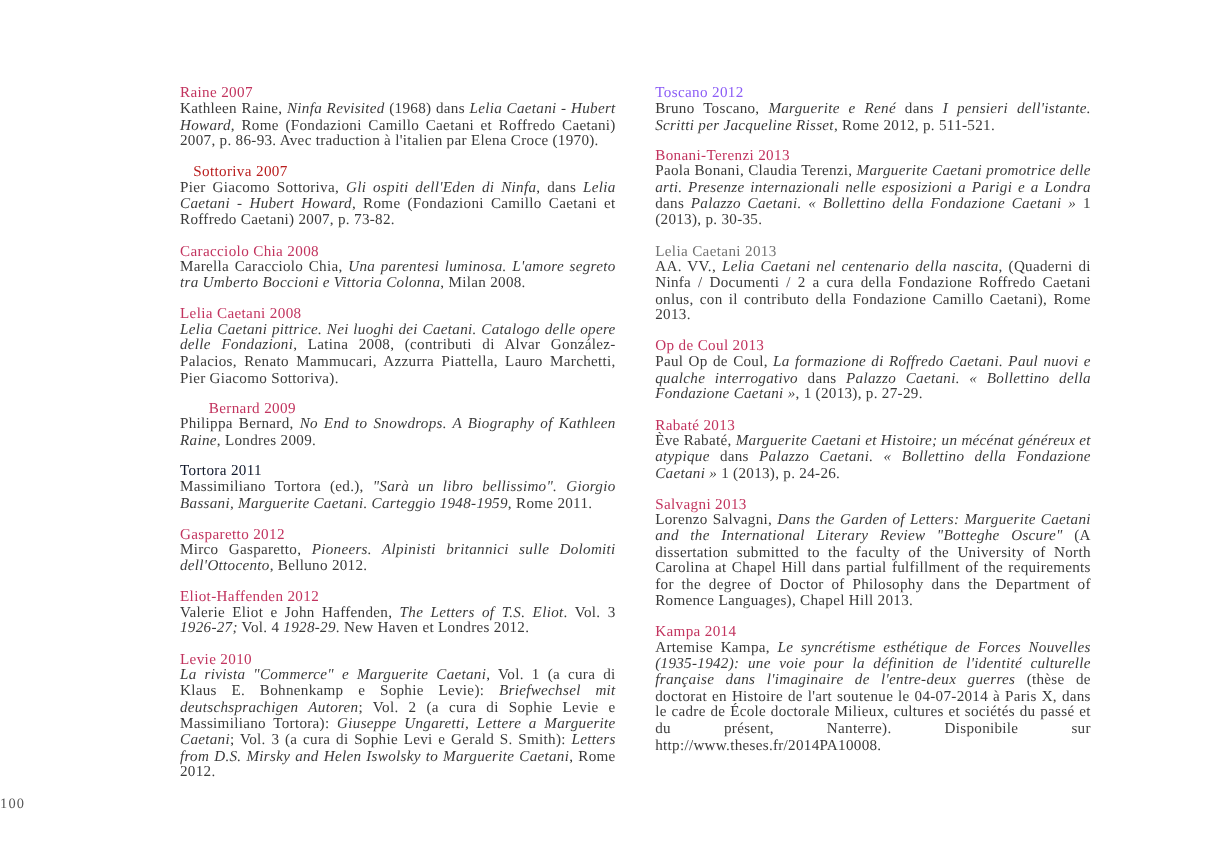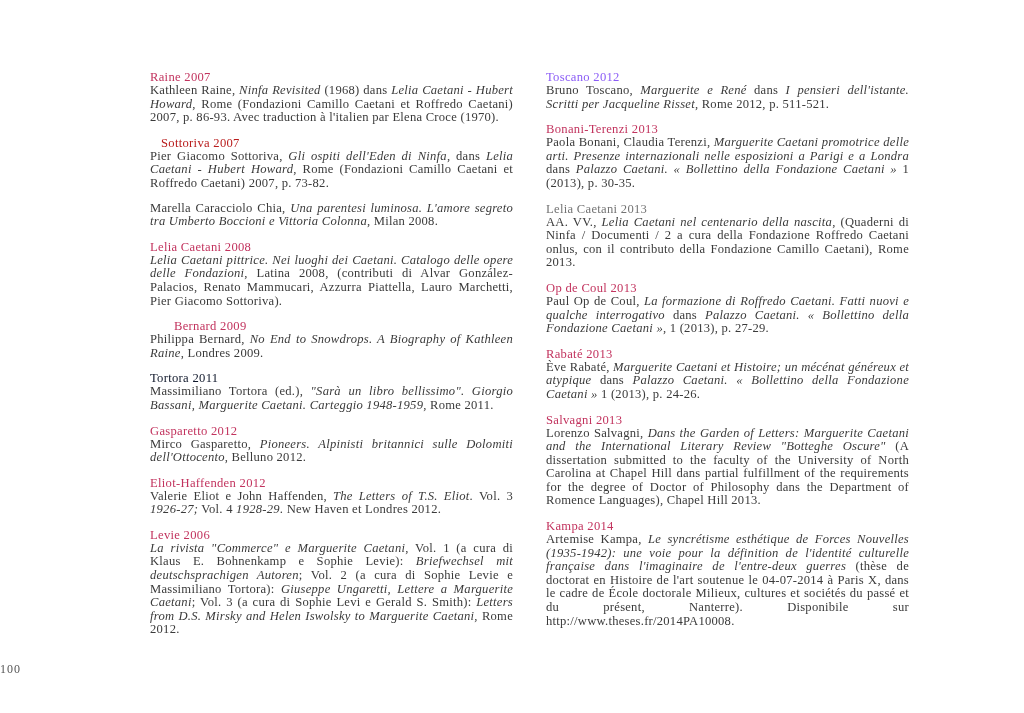--- a/index.html
+++ b/index.html
@@ -32,20 +32,21 @@
   <div class="col col-left">
       <div class="entry">
         <div class="entry-head" style="color: rgb(194, 51, 94);">Raine 2007</div>
         <div class="entry-body"><span>Kathleen Raine, </span><i>Ninfa Revisited</i><span> (1968) dans </span><i>Lelia Caetani - Hubert Howard</i><span>, Rome (Fondazioni Camillo Caetani et Roffredo Caetani) 2007, p. 86-93. Avec traduction à l'italien par Elena Croce (1970).</span></div>
       </div>
       <div class="entry">
         <div class="entry-head" style="color: #b91c1c; margin-left: 11px;">Sottoriva 2007</div>
         <div class="entry-body"><span>Pier Giacomo Sottoriva, </span><i>Gli ospiti dell'Eden di Ninfa</i><span>, dans </span><i>Lelia Caetani - Hubert Howard</i><span>, Rome (Fondazioni Camillo Caetani et Roffredo Caetani) 2007, p. 73-82.</span></div>
       </div>
       <div class="entry">
+        <div class="entry-head" style="color: rgb(194, 51, 94);">Caracciolo Chia 2008</div>
         <div class="entry-body"><span>Marella Caracciolo Chia, </span><i>Una parentesi luminosa. L'amore segreto tra Umberto Boccioni e Vittoria Colonna</i><span>, Milan 2008.</span></div>
       </div>
       <div class="entry">
         <div class="entry-head" style="color: rgb(194, 51, 94);">Lelia Caetani 2008</div>
         <div class="entry-body"><i>Lelia Caetani  pittrice. Nei luoghi dei Caetani. Catalogo delle opere delle Fondazioni</i><span>, Latina 2008, (contributi di Alvar González-Palacios, Renato Mammucari, Azzurra Piattella, Lauro Marchetti, Pier Giacomo Sottoriva).</span></div>
       </div>
       <div class="entry">
         <div class="entry-head" style="color: rgb(194, 51, 94); margin-left: 24px;">Bernard 2009</div>
         <div class="entry-body"><span>Philippa Bernard, </span><i>No End to Snowdrops. A Biography of Kathleen Raine</i><span>, Londres 2009.</span></div>
       </div>
@@ -55,40 +56,40 @@
       </div>
       <div class="entry">
         <div class="entry-head" style="color: rgb(194, 51, 94);">Gasparetto 2012</div>
         <div class="entry-body"><span>Mirco Gasparetto, </span><i>Pioneers. Alpinisti britannici sulle Dolomiti dell'Ottocento</i><span>, Belluno 2012.</span></div>
       </div>
       <div class="entry">
         <div class="entry-head" style="color: rgb(194, 51, 94);">Eliot-Haffenden 2012</div>
         <div class="entry-body"><span>Valerie Eliot e John Haffenden, </span><i>The Letters of T.S. Eliot</i><span>. Vol. 3 </span><i>1926-27;</i><span> Vol. 4 </span><i>1928-29</i><span>. New Haven et Londres 2012.</span></div>
       </div>
       <div class="entry">
-        <div class="entry-head" style="color: rgb(194, 51, 94);">Levie 2006</div>
+        <div class="entry-head" style="color: rgb(194, 51, 94);">Levie 2010</div>
         <div class="entry-body"><i>La rivista "Commerce" e Marguerite Caetani</i><span>, Vol. 1 (a cura di Klaus E. Bohnenkamp e Sophie Levie): </span><i>Briefwechsel mit deutschsprachigen Autoren</i><span>; Vol. 2 (a cura di Sophie Levie e Massimiliano Tortora): </span><i>Giuseppe Ungaretti, Lettere a Marguerite Caetani</i><span>; Vol. 3 (a cura di Sophie Levi e Gerald S. Smith): </span><i>Letters from D.S. Mirsky and Helen Iswolsky to Marguerite Caetani</i><span>, Rome 2012.</span></div>
       </div>
     </div>
   <div class="col col-right">
       <div class="entry">
         <div class="entry-head" style="color: #8b5cf6;">Toscano 2012</div>
         <div class="entry-body"><span>Bruno Toscano, </span><i>Marguerite e René</i><span> dans </span><i>I pensieri dell'istante. Scritti per Jacqueline Risset</i><span>, Rome 2012, p. 511-521.</span></div>
       </div>
       <div class="entry">
         <div class="entry-head" style="color: rgb(194, 51, 94);">Bonani-Terenzi 2013</div>
         <div class="entry-body"><span>Paola Bonani, Claudia Terenzi, </span><i>Marguerite Caetani promotrice delle arti. Presenze internazionali nelle esposizioni a Parigi e a Londra</i><span> dans </span><i>Palazzo Caetani. « Bollettino della Fondazione Caetani »</i><span> 1 (2013), p. 30-35.</span></div>
       </div>
       <div class="entry">
         <div class="entry-head" style="color: #737373;">Lelia Caetani 2013</div>
         <div class="entry-body"><span>AA. VV., </span><i>Lelia Caetani nel centenario della nascita</i><span>, (Quaderni di Ninfa / Documenti / 2 a cura della Fondazione Roffredo Caetani onlus, con il contributo della Fondazione Camillo Caetani), Rome 2013.</span></div>
       </div>
       <div class="entry">
         <div class="entry-head" style="color: rgb(194, 51, 94);">Op de Coul 2013</div>
-        <div class="entry-body"><span>Paul Op de Coul, </span><i>La formazione di Roffredo Caetani. Fatti nuovi e qualche interrogativo</i><span> dans </span><i>Palazzo Caetani. « Bollettino della Fondazione Caetani »</i><span>, 1 (2013), p. 27-29.</span></div>
+        <div class="entry-body"><span>Paul Op de Coul, </span><i>La formazione di Roffredo Caetani. Paul nuovi e qualche interrogativo</i><span> dans </span><i>Palazzo Caetani. « Bollettino della Fondazione Caetani »</i><span>, 1 (2013), p. 27-29.</span></div>
       </div>
       <div class="entry">
         <div class="entry-head" style="color: rgb(194, 51, 94);">Rabaté 2013</div>
         <div class="entry-body"><span>Ève Rabaté, </span><i>Marguerite Caetani et Histoire; un mécénat généreux et atypique</i><span> dans </span><i>Palazzo Caetani. « Bollettino della Fondazione Caetani »</i><span> 1 (2013), p. 24-26.</span></div>
       </div>
       <div class="entry">
         <div class="entry-head" style="color: rgb(194, 51, 94);">Salvagni 2013</div>
         <div class="entry-body"><span>Lorenzo Salvagni, </span><i>Dans the Garden of Letters: Marguerite Caetani and the International Literary Review "Botteghe Oscure"</i><span> (A dissertation submitted to the faculty of the University of North Carolina at Chapel Hill dans partial fulfillment of the requirements for the degree of Doctor of Philosophy dans the Department of Romence Languages), Chapel Hill 2013.</span></div>
       </div>
       <div class="entry">

